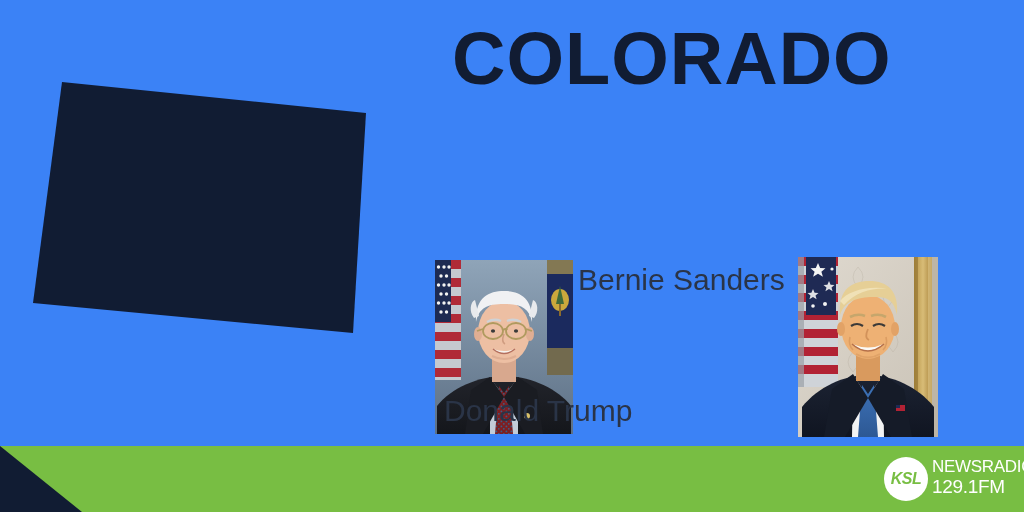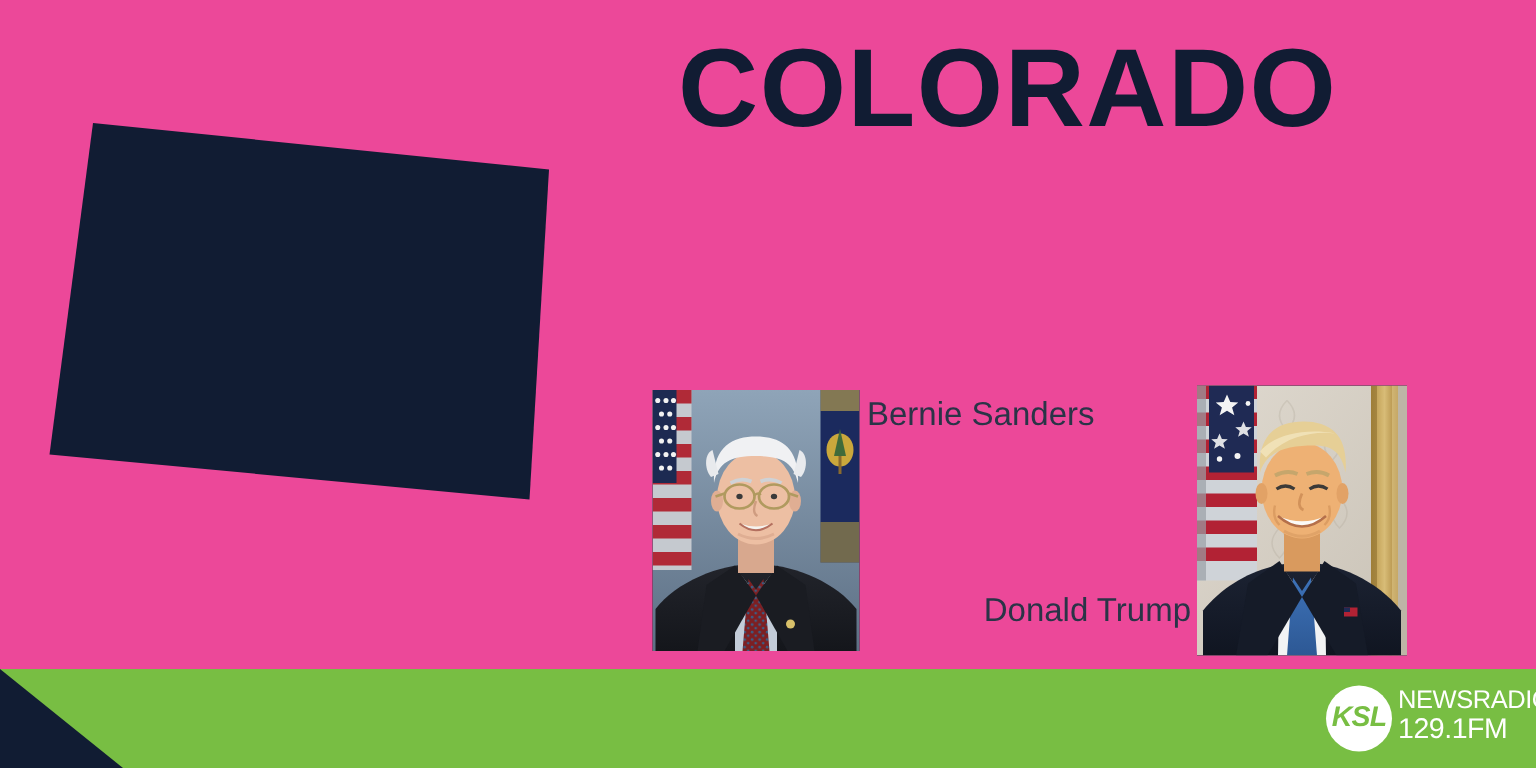--- a/index.html
+++ b/index.html
@@ -4,21 +4,21 @@
 <style>
   html, body {
     margin: 0;
     padding: 0;
     background: #ffffff;
   }
   #canvas {
     position: relative;
     width: 1024px;
     height: 512px;
-    background: #ec4899;
+    background: #3b82f6;
     overflow: hidden;
     font-family: "Liberation Sans", sans-serif;
   }
 
   
   #state-title {
     position: absolute;
     left: 452px;
     top: 22px;
     width: 560px;
@@ -59,34 +59,34 @@
     left: 798px;
     top: 257px;
     width: 140px;
     height: 180px;
   }
 
   
   .candidate-name {
     position: absolute;
     font-family: "Liberation Sans", sans-serif;
-    font-size: 22px;
+    font-size: 30px;
     font-weight: normal;
     color: #2A3447;
     white-space: nowrap;
   }
   #name-sanders {
     left: 578px;
     top: 263px;
   }
   #name-trump {
     left: 444px;
     top: 394px;
     width: 350px;
-    text-align: right;
+    text-align: left;
   }
 
   
   #footer-band {
     position: absolute;
     left: 0;
     top: 446px;
     width: 1024px;
     height: 66px;
     background: #78BE43;
@@ -119,21 +119,21 @@
   }
   #ksl-badge-text {
     position: absolute;
     left: 0;
     top: 0;
     width: 44px;
     height: 44px;
     line-height: 44px;
     text-align: center;
     font-family: "Liberation Sans", sans-serif;
-    font-size: 19px;
+    font-size: 16px;
     font-weight: bold;
     font-style: italic;
     letter-spacing: -0.5px;
     color: #78BE43;
   }
   #ksl-wordmark {
     position: absolute;
     left: 48px;
     top: 3px;
     color: #ffffff;

